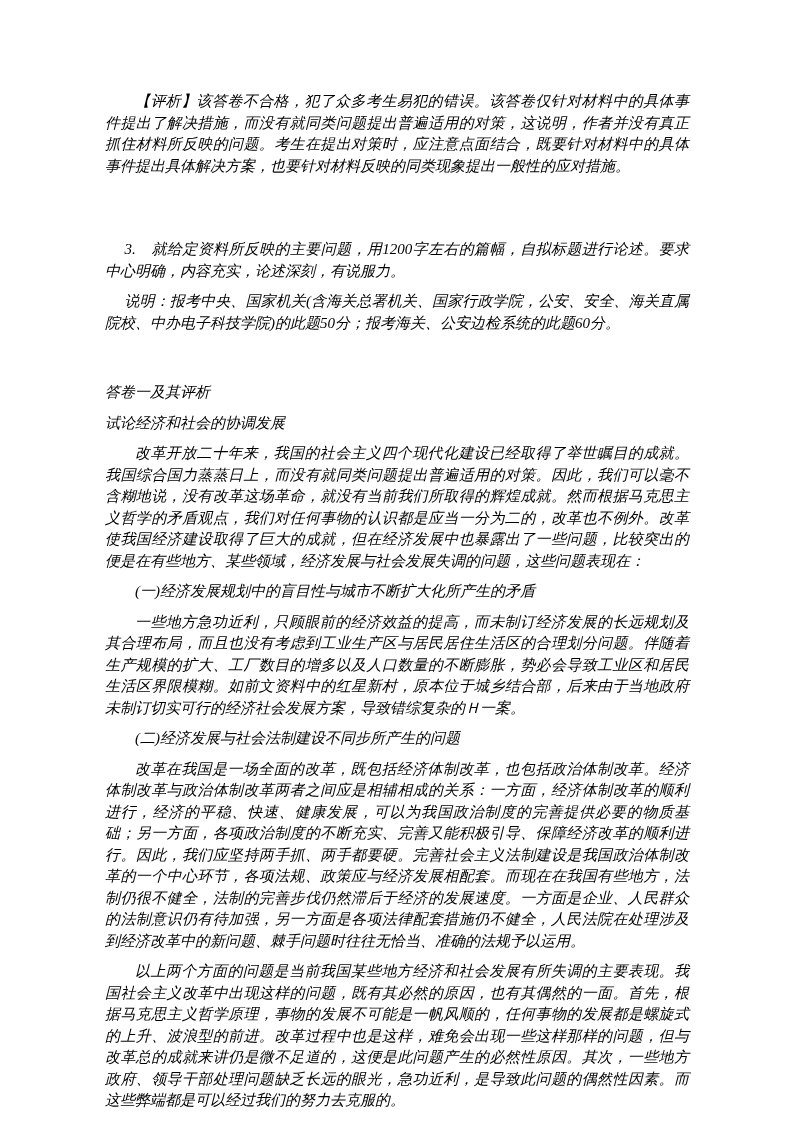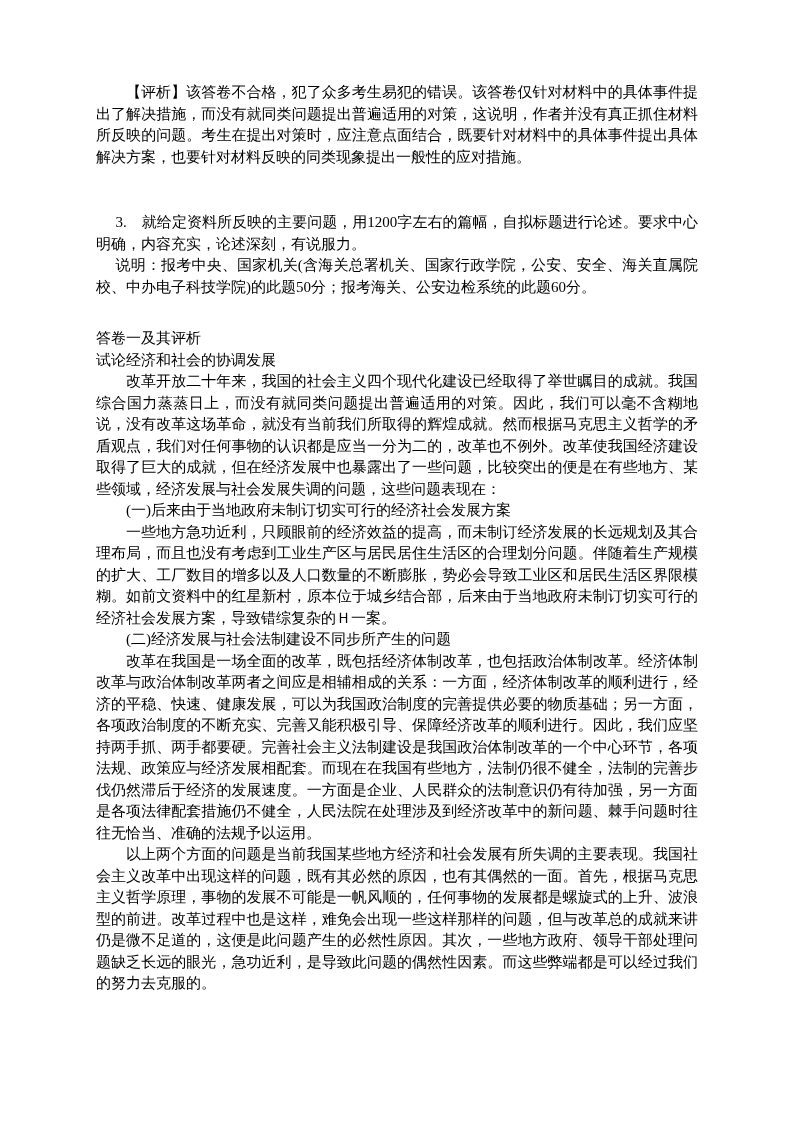--- a/index.html
+++ b/index.html
@@ -15,24 +15,25 @@
     background: #ffffff;
     box-sizing: border-box;
     padding: 82px 96px 40px 96px;
     overflow: hidden;
     font-family: "Liberation Serif", "DejaVu Serif", serif;
     font-size: 15px;
     line-height: 21.5px;
     color: #000000;
   }
   .para {
-    margin: 0;
+    margin: 9px;
     text-align: justify;
     text-justify: inter-ideograph;
     word-break: break-all;
+    font-style: italic;
   }
   .indent2 { text-indent: 2em; }
   .q-indent { text-indent: 1.3em; }
   .center {
     text-align: left;
     text-indent: 0;
   }
   .spacer-lg { height: 44px; }
   .spacer-md { height: 30px; }
 </style>
@@ -52,21 +53,21 @@
   <div class="spacer-md"></div>
 
 
   <p class="para">答卷一及其评析</p>
 
 
   <p class="para center">试论经济和社会的协调发展</p>
 
   <p class="para indent2">改革开放二十年来，我国的社会主义四个现代化建设已经取得了举世瞩目的成就。我国综合国力蒸蒸日上，而没有就同类问题提出普遍适用的对策。因此，我们可以毫不含糊地说，没有改革这场革命，就没有当前我们所取得的辉煌成就。然而根据马克思主义哲学的矛盾观点，我们对任何事物的认识都是应当一分为二的，改革也不例外。改革使我国经济建设取得了巨大的成就，但在经济发展中也暴露出了一些问题，比较突出的便是在有些地方、某些领域，经济发展与社会发展失调的问题，这些问题表现在：</p>
 
-  <p class="para indent2">(一)后来由于当地政府未制订切实可行的经济社会发展方案</p>
+  <p class="para indent2">(一)经济发展规划中的盲目性与城市不断扩大化所产生的矛盾</p>
 
   <p class="para indent2">一些地方急功近利，只顾眼前的经济效益的提高，而未制订经济发展的长远规划及其合理布局，而且也没有考虑到工业生产区与居民居住生活区的合理划分问题。伴随着生产规模的扩大、工厂数目的增多以及人口数量的不断膨胀，势必会导致工业区和居民生活区界限模糊。如前文资料中的红星新村，原本位于城乡结合部，后来由于当地政府未制订切实可行的经济社会发展方案，导致错综复杂的Ｈ一案。</p>
 
   <p class="para indent2">(二)经济发展与社会法制建设不同步所产生的问题</p>
 
   <p class="para indent2">改革在我国是一场全面的改革，既包括经济体制改革，也包括政治体制改革。经济体制改革与政治体制改革两者之间应是相辅相成的关系：一方面，经济体制改革的顺利进行，经济的平稳、快速、健康发展，可以为我国政治制度的完善提供必要的物质基础；另一方面，各项政治制度的不断充实、完善又能积极引导、保障经济改革的顺利进行。因此，我们应坚持两手抓、两手都要硬。完善社会主义法制建设是我国政治体制改革的一个中心环节，各项法规、政策应与经济发展相配套。而现在在我国有些地方，法制仍很不健全，法制的完善步伐仍然滞后于经济的发展速度。一方面是企业、人民群众的法制意识仍有待加强，另一方面是各项法律配套措施仍不健全，人民法院在处理涉及到经济改革中的新问题、棘手问题时往往无恰当、准确的法规予以运用。</p>
 
   <p class="para indent2">以上两个方面的问题是当前我国某些地方经济和社会发展有所失调的主要表现。我国社会主义改革中出现这样的问题，既有其必然的原因，也有其偶然的一面。首先，根据马克思主义哲学原理，事物的发展不可能是一帆风顺的，任何事物的发展都是螺旋式的上升、波浪型的前进。改革过程中也是这样，难免会出现一些这样那样的问题，但与改革总的成就来讲仍是微不足道的，这便是此问题产生的必然性原因。其次，一些地方政府、领导干部处理问题缺乏长远的眼光，急功近利，是导致此问题的偶然性因素。而这些弊端都是可以经过我们的努力去克服的。</p>
 
 </div>

